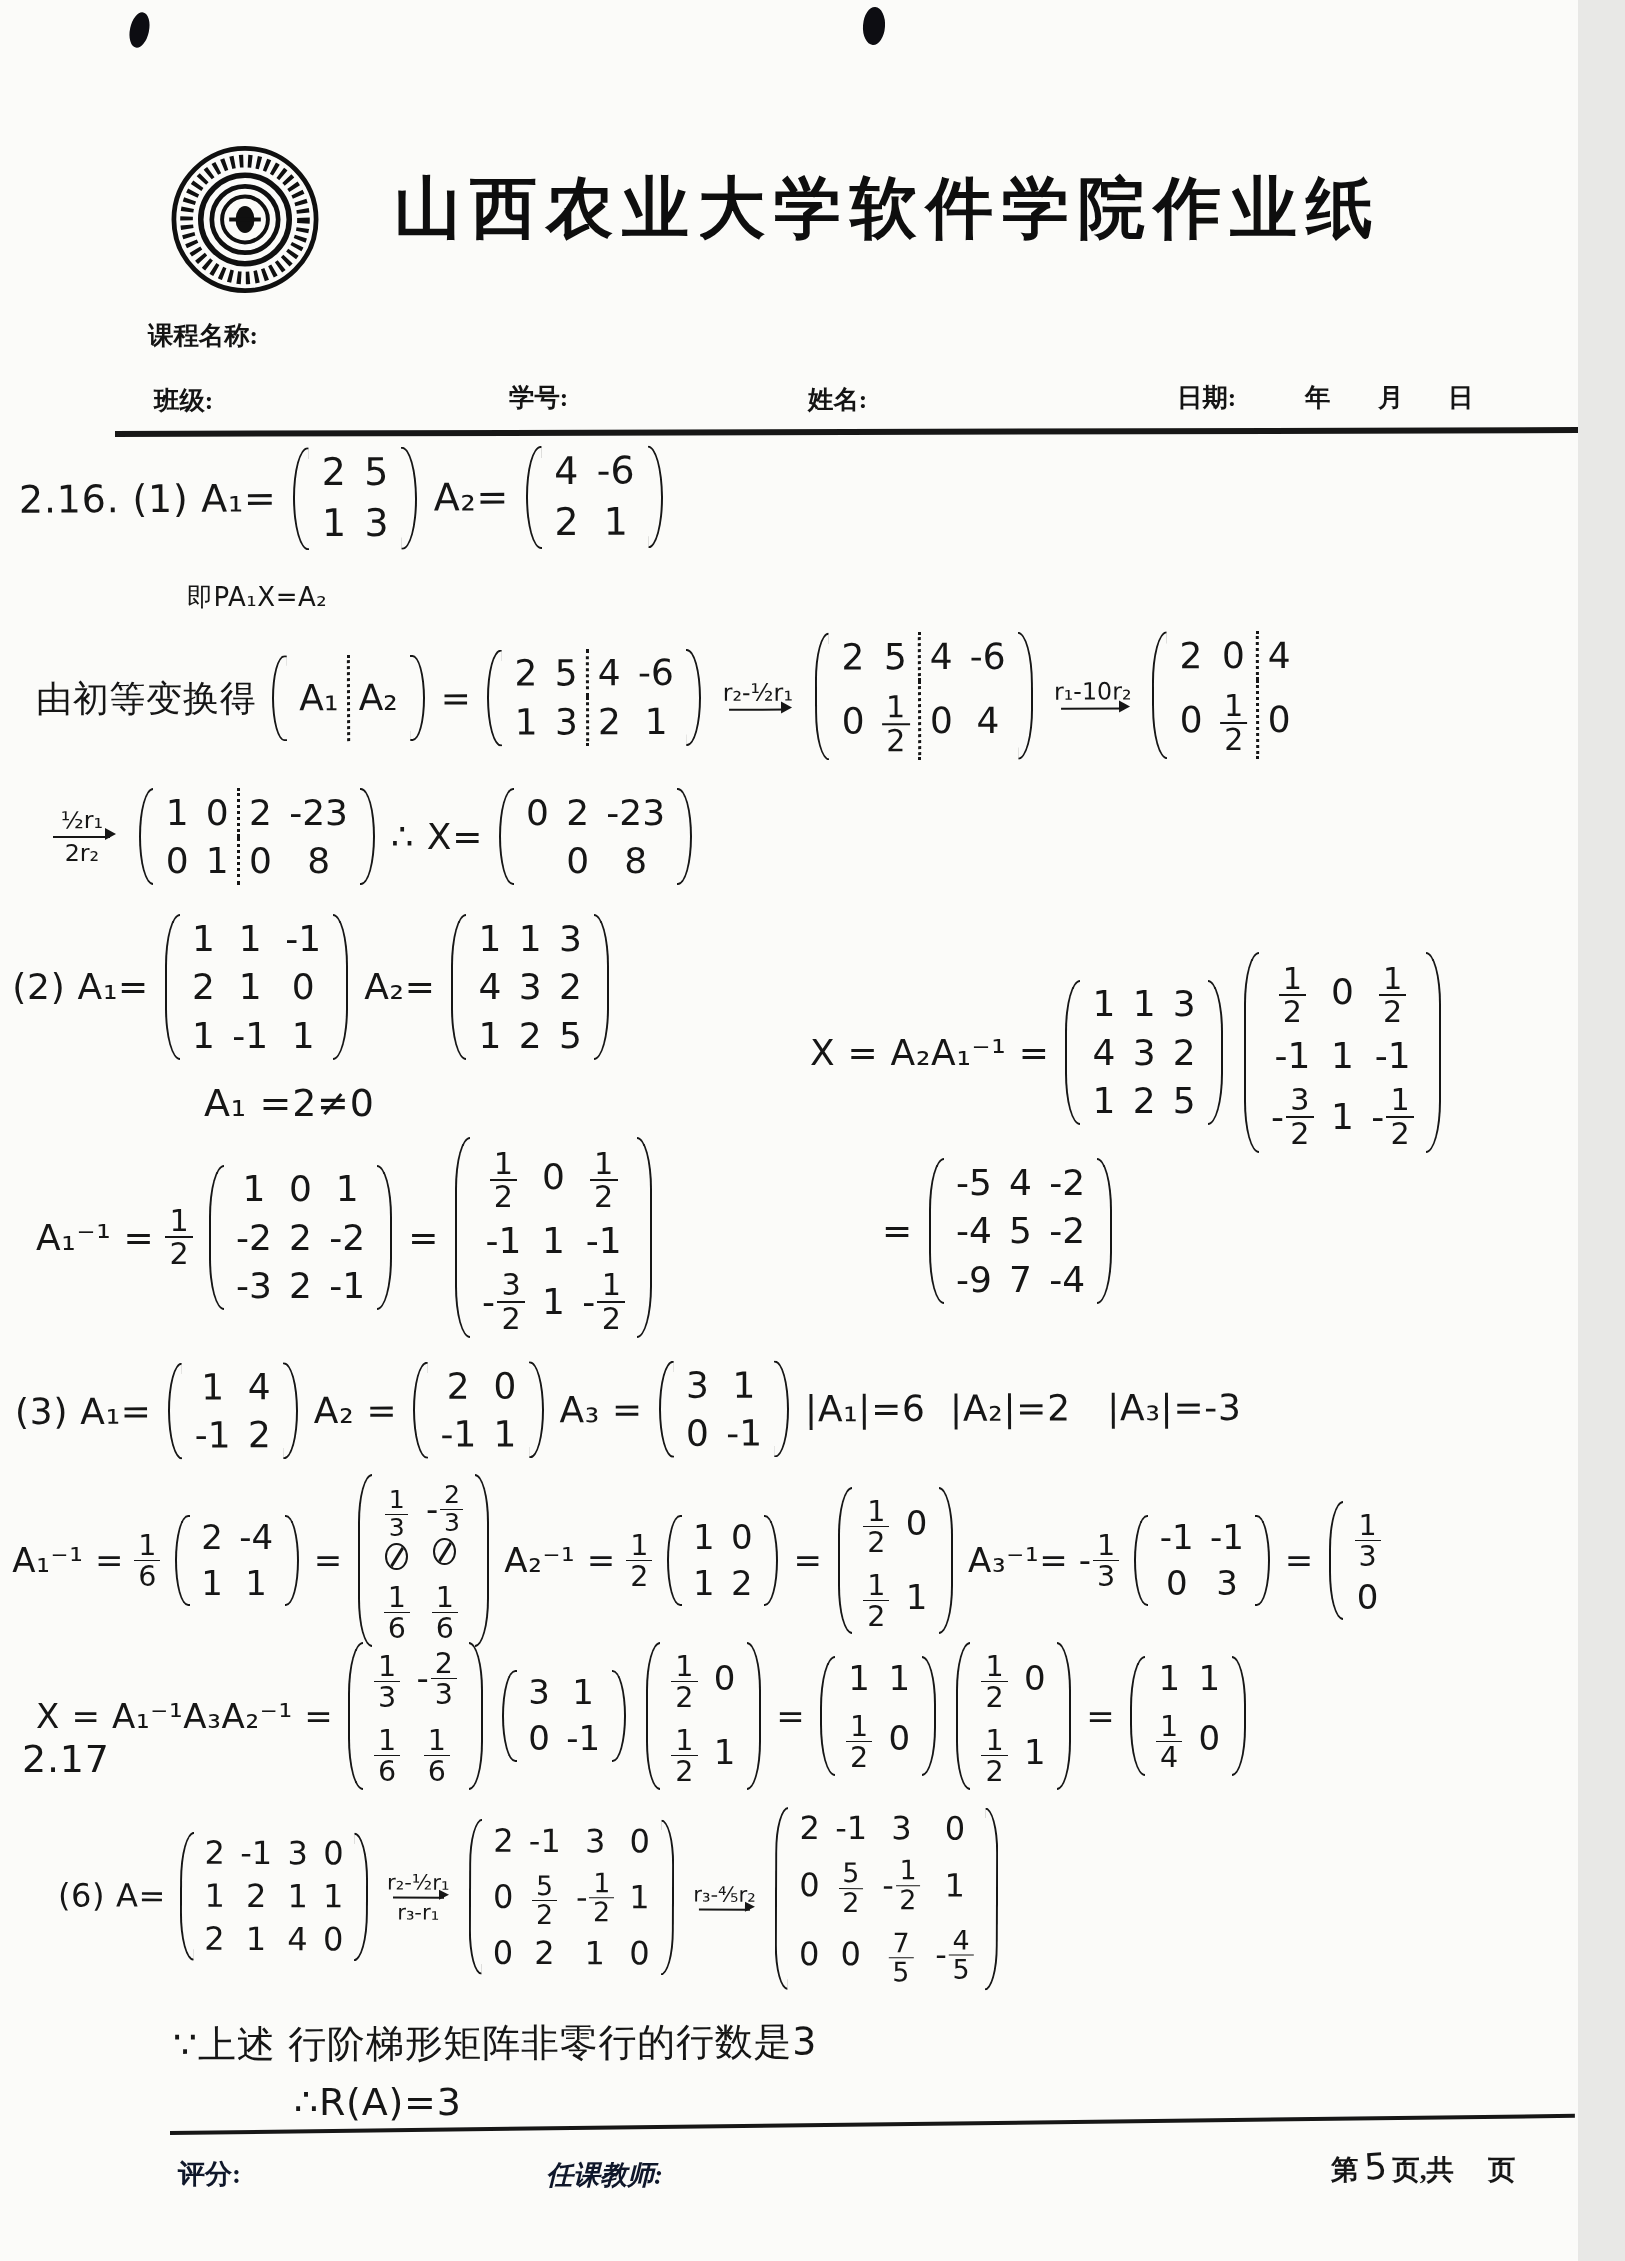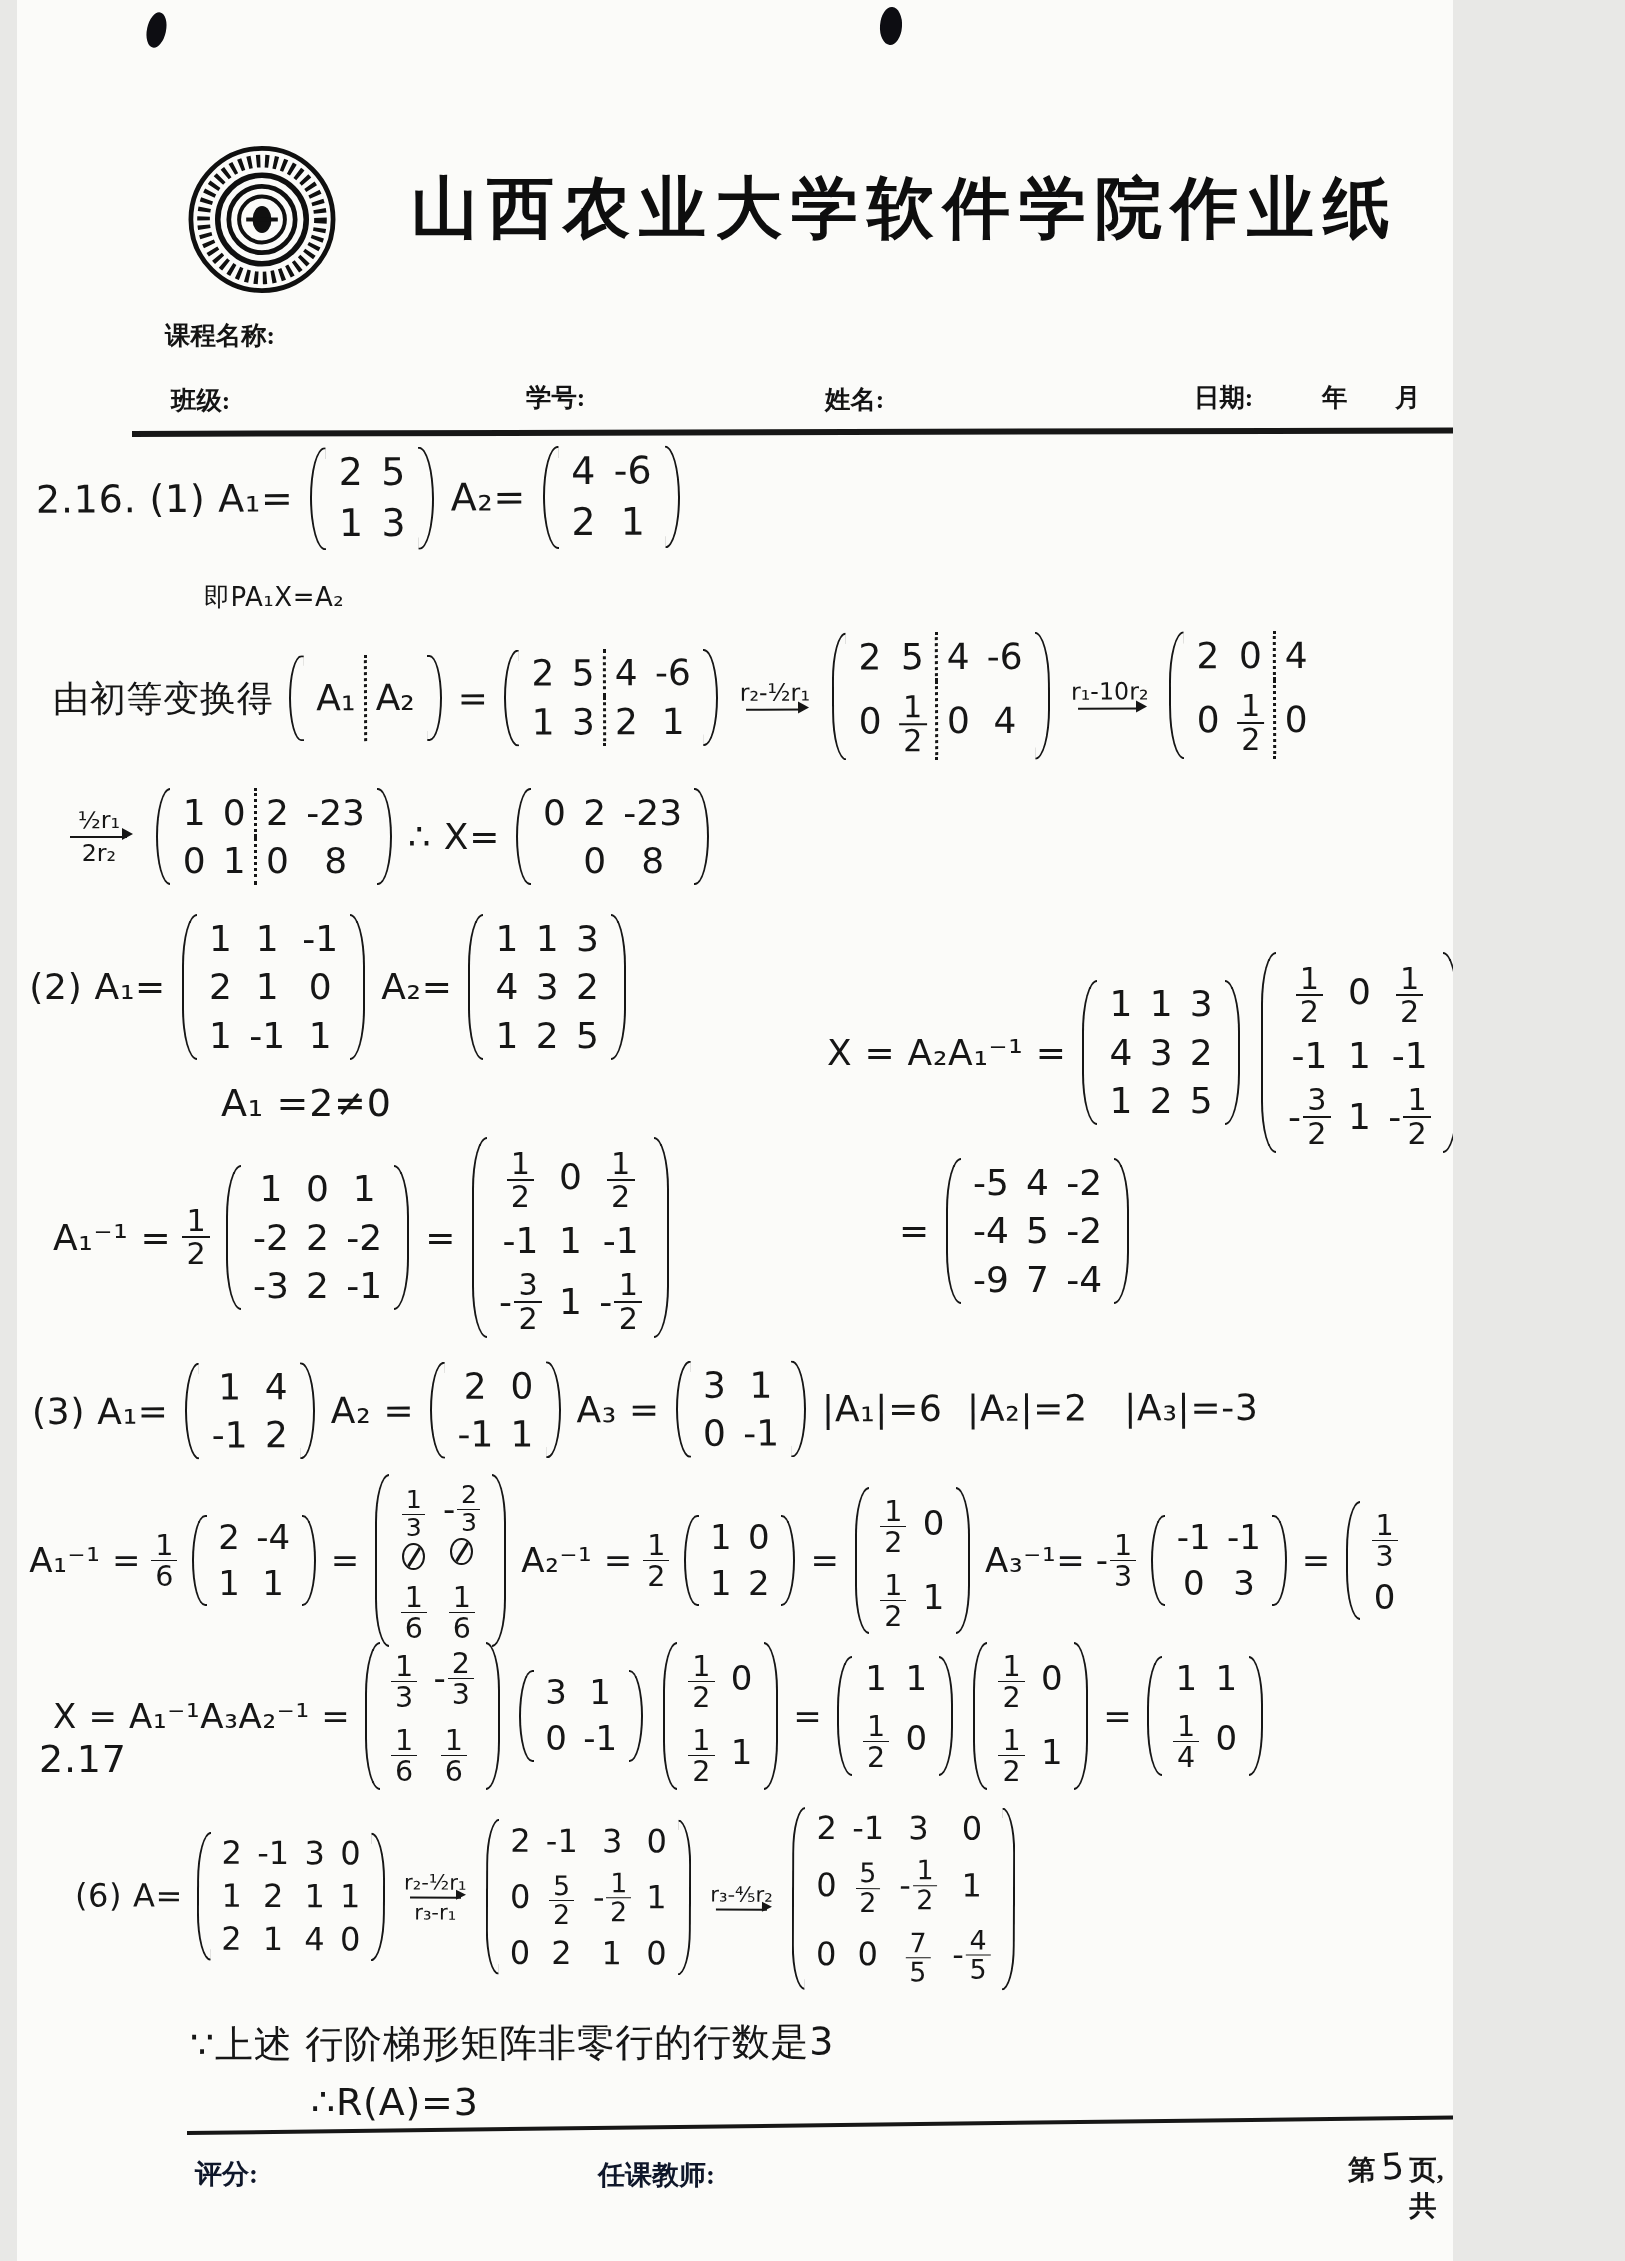--- a/index.html
+++ b/index.html
@@ -1,20 +1,19 @@
 <!DOCTYPE html>
 <html style="font-size:11px"><head>
 <meta charset="utf-8">
 <style>
   html,body{margin:0;padding:0;background:#e8e8e6;}
   .sheet{
-    position:relative;width:1436px;height:2261px;overflow:hidden;
+    position:relative;width:1578px;height:2261px;overflow:hidden;
     background:#fbfbf9;color:#161616;
     font-family:"DejaVu Sans",sans-serif;
-    margin-left:17px;
   }
   
   .regdot{position:absolute;background:#0d0d12;border-radius:50%;}
   .regdot.d1{left:130px;top:12.3px;width:19px;height:36px;transform:rotate(12deg);}
   .regdot.d2{left:863px;top:6.9px;width:22px;height:38px;transform:rotate(4deg);}
   
   .seal{position:absolute;left:166px;top:137px;width:158px;height:165px;}
   .doc-title{
     position:absolute;left:394px;top:163px;
     font-family:"Liberation Serif","DejaVu Serif",serif;
@@ -935,21 +934,21 @@
       <div class="hw-line" style="left: 173px; top: 2018px; font-size: 38px; transform: rotate(-0.3deg);">
         <span class="ht">∵上述 行阶梯形矩阵非零行的行数是3</span>
       </div>
       <div class="hw-line" style="left: 294px; top: 2080px; font-size: 38px;">
         <span class="ht">∴R(A)=3</span>
       </div>
     </div>
 
   <div class="rule bottom"></div>
   <div class="foot-label" style="left:178px;top:2156px;">评分:</div>
-  <div class="foot-label" style="left:581px;top:2157px;">任课教师:</div>
+  <div class="foot-label" style="left:546px;top:2157px;font-style:italic;">任课教师:</div>
   <div class="pagewrap">
     <span>第</span>
     <span class="pagenum">5</span>
     <span>页,共</span>
     <span class="pagegap"></span>
     <span>页</span>
   </div>
 </div>
 
 

